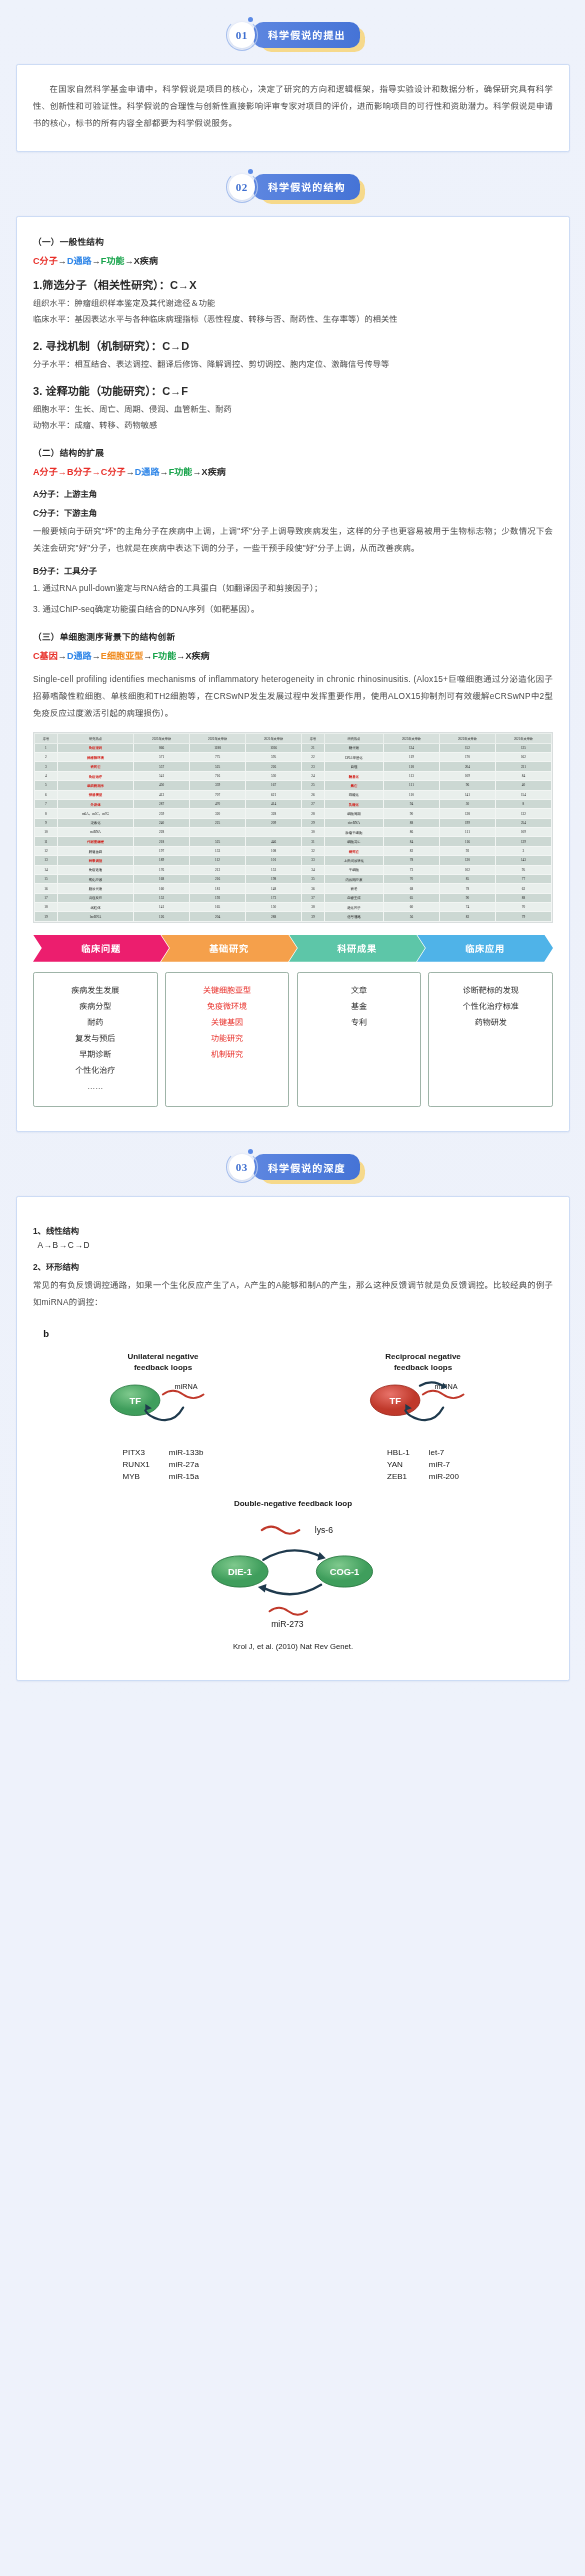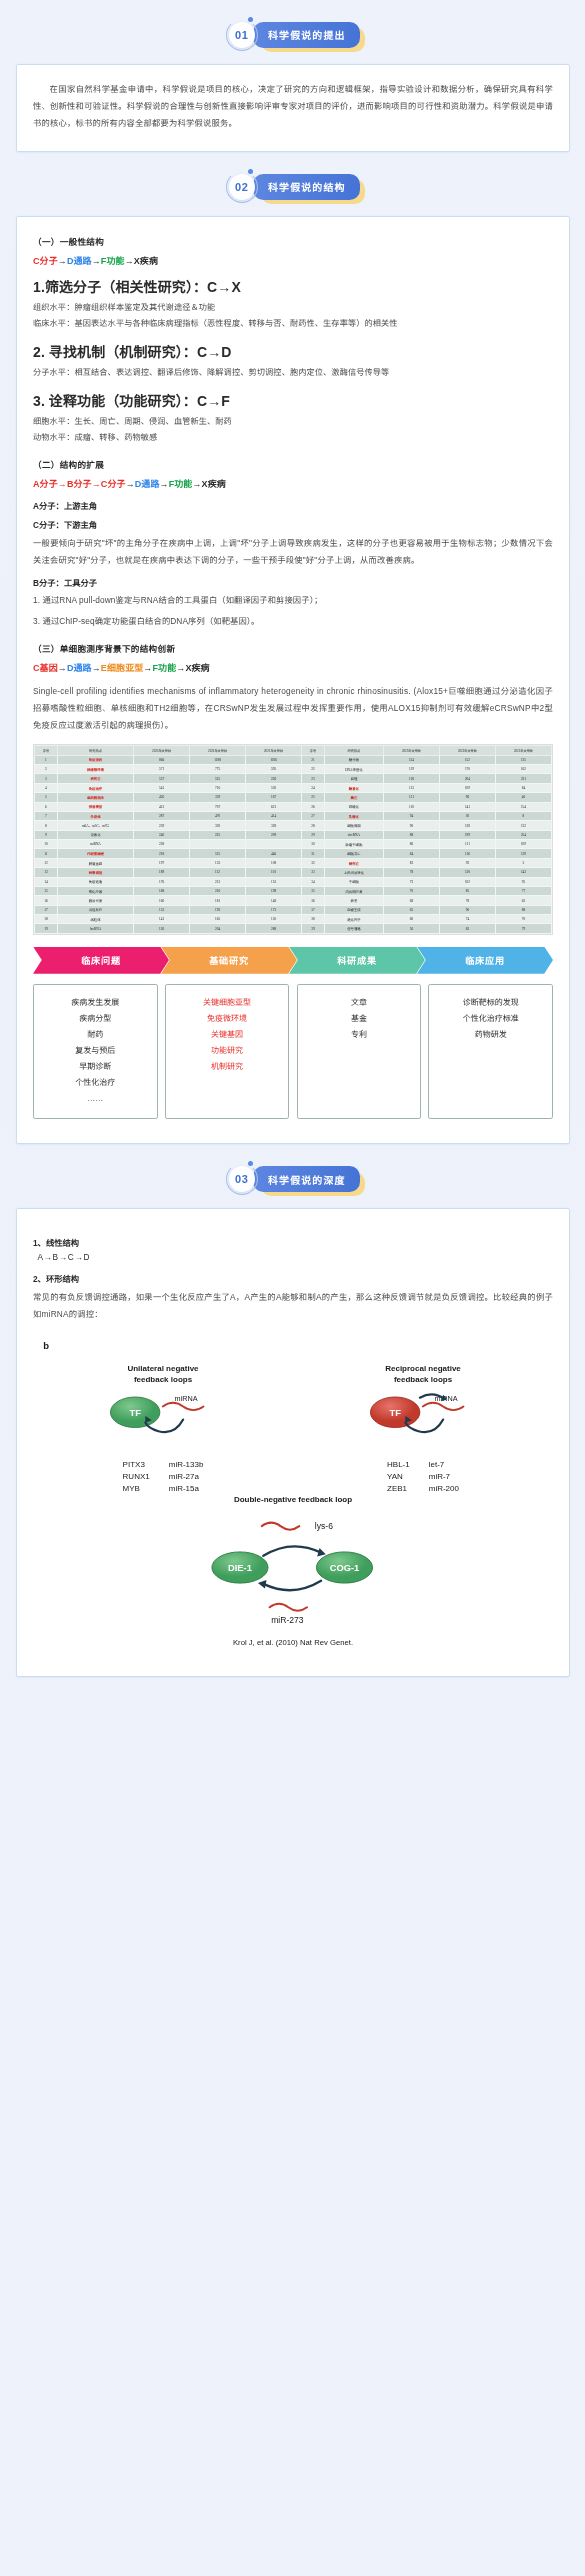--- a/index.html
+++ b/index.html
@@ -26,20 +26,21 @@
     align-items: center;
     justify-content: center;
     padding: 19px 0 13px 0;
   }
   .sec-num {
     position: relative;
     width: 32px; height: 32px;
     flex: 0 0 32px;
     margin-right: -4.4px;
     z-index: 3;
+    font-family: Liberation Serif, serif;
   }
   .sec-num .ring {
     position: absolute; inset: 0;
     border: 1px solid #a8c0ee;
     border-radius: 50%;
     border-top-color: transparent;
   }
   .sec-num .disc {
     position: absolute; left: 2.9px; top: 2.9px;
     width: 26px; height: 26px;
@@ -112,21 +113,21 @@
     margin: 5.9px 0 8.8px 0;
     letter-spacing: 0.1px;
   }
   .c-red    { color: #e8302a; }
   .c-blue   { color: #2f86e8; }
   .c-green  { color: #16a34a; }
   .c-orange { color: #f08a1d; }
   .c-dark   { color: #2b2b2b; }
 
   .item {
-    font-size: 14px;
+    font-size: 11px;
     font-weight: bold;
     color: #2b2b2b;
     margin: 8.8px 0 4.4px 0;
     letter-spacing: 0.1px;
   }
   .lvl {
     font-size: 8.2px;
     line-height: 1.95;
     color: #4a4a4a;
     margin-left: 0;
@@ -697,21 +698,21 @@
               </div>
             <div class="gene-col" id="rmr">
                 <div>let-7</div>
                 <div>miR-7</div>
                 <div>miR-200</div>
               </div>
           </div>
         </div>
       </div>
 
-      <div class="loop-title" style="">Double-negative feedback loop</div>
+      <div class="loop-title" style="margin-top:16px">Double-negative feedback loop</div>
       <svg viewBox="0 0 300 150" width="100%" height="117">
         <defs>
           <radialGradient id="gg3" cx="40%" cy="30%">
             <stop offset="0%" stop-color="#7fc98d"></stop>
               <stop offset="100%" stop-color="#3f9e5c"></stop>
           </radialGradient>
         </defs>
         <path d="M110 22 q12 -9 24 0 q12 9 24 0" stroke="#c0392b" stroke-width="2.6" fill="none" stroke-linecap="round"></path>
         <text x="178" y="26" font-family="Liberation Sans, sans-serif" font-size="11" fill="#1a1a1a" id="bt">lys-6</text>
         <ellipse cx="82" cy="75" rx="36" ry="20" fill="url(#gg3)" stroke="#2e7d46" stroke-width="1.2"></ellipse>

